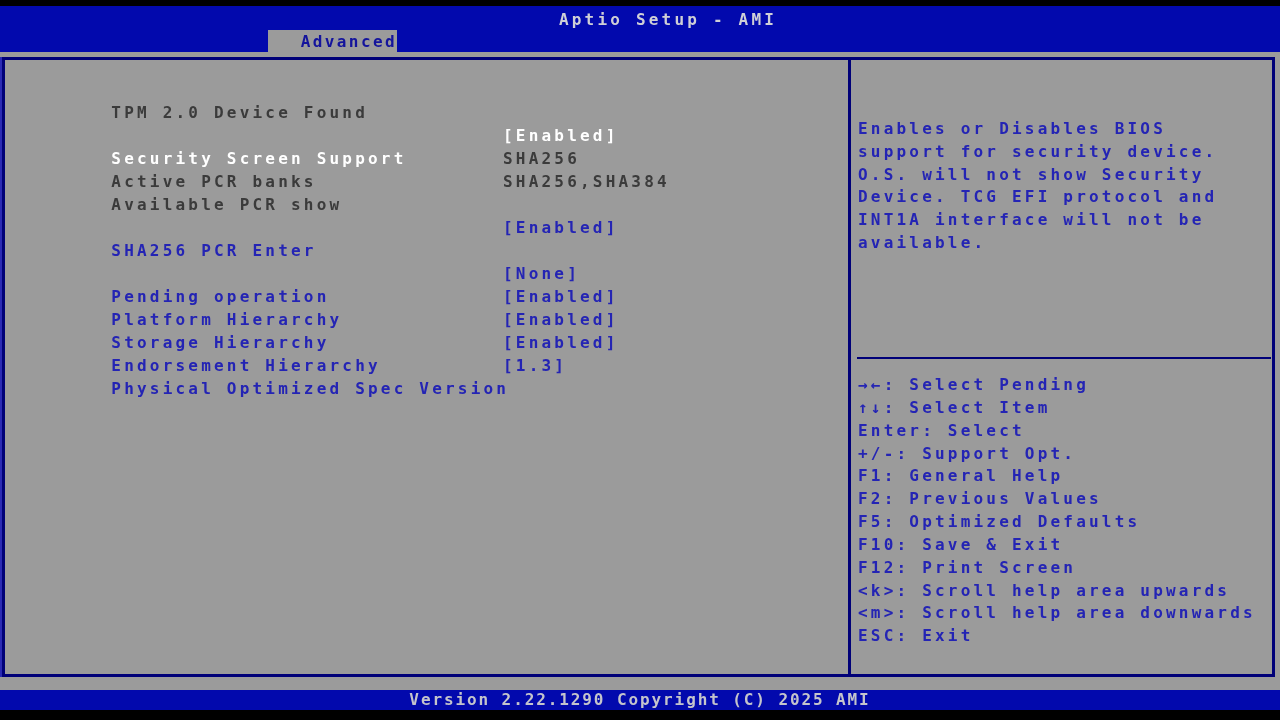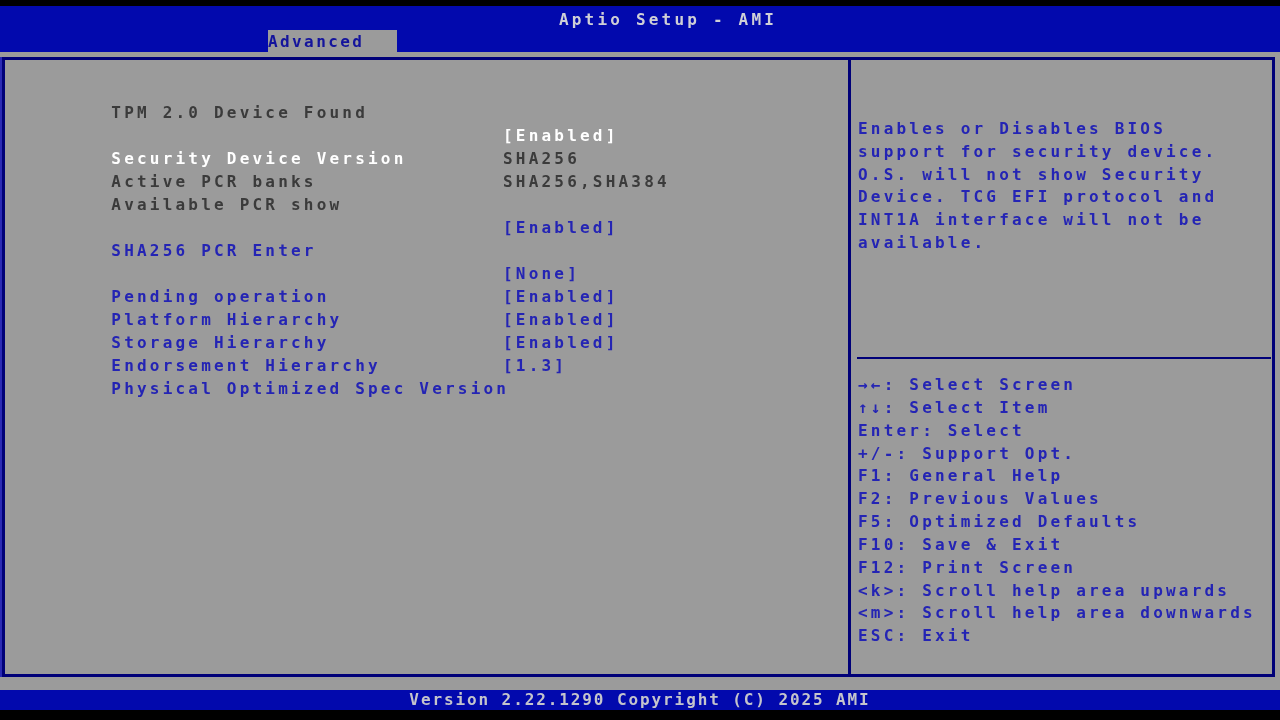--- a/index.html
+++ b/index.html
@@ -32,21 +32,21 @@
     letter-spacing: 3.2px;
     white-space: pre;
     margin-left: 28px;
   }
   .tab {
     left: 268px; top: 30px; width: 129px; height: 22px;
     background: #9b9b9b;
     color: #14149c;
     font-size: 16px;
     letter-spacing: 2.4px;
-    text-align: left;
+    text-align: right;
     line-height: 23px;
     white-space: pre;
   }
 
   
   .frame {
     left: 2px; top: 57px;
     width: 1267px; height: 614px;
     border: 3px solid #000078;
     background: #9b9b9b;
@@ -137,21 +137,21 @@
 <div class="abs frame"></div>
 <div class="abs left-edge-stripe"></div>
 <div class="abs panel-divider"></div>
 
 <div class="abs rows">
   <div class="row info">
     <span>TPM 2.0 Device Found</span>
   </div>
   <div class="spacer"></div>
   <div class="row selected">
-    <span>Security Device Version</span>
+    <span>Security Screen Support</span>
     <span class="val">[Enabled]</span>
   </div>
   <div class="row info">
     <span>Active PCR banks</span>
     <span class="val">SHA256</span>
   </div>
   <div class="row info">
     <span>Available PCR show</span>
     <span class="val">SHA256,SHA384</span>
   </div>
@@ -184,21 +184,21 @@
 </div>
 
 <div class="abs help-desc">Enables or Disables BIOS
 support for security device.
 O.S. will not show Security
 Device. TCG EFI protocol and
 INT1A interface will not be
 available.</div>
 <div class="abs help-divider"></div>
 <div class="abs key-legend">
-  <div class="key-line">→←: Select Screen</div>
+  <div class="key-line">→←: Select Pending</div>
   <div class="key-line">↑↓: Select Item</div>
   <div class="key-line">Enter: Select</div>
   <div class="key-line">+/-: Support Opt.</div>
   <div class="key-line">F1: General Help</div>
   <div class="key-line">F2: Previous Values</div>
   <div class="key-line">F5: Optimized Defaults</div>
   <div class="key-line">F10: Save &amp; Exit</div>
   <div class="key-line">F12: Print Screen</div>
   <div class="key-line">&lt;k&gt;: Scroll help area upwards</div>
   <div class="key-line">&lt;m&gt;: Scroll help area downwards</div>

